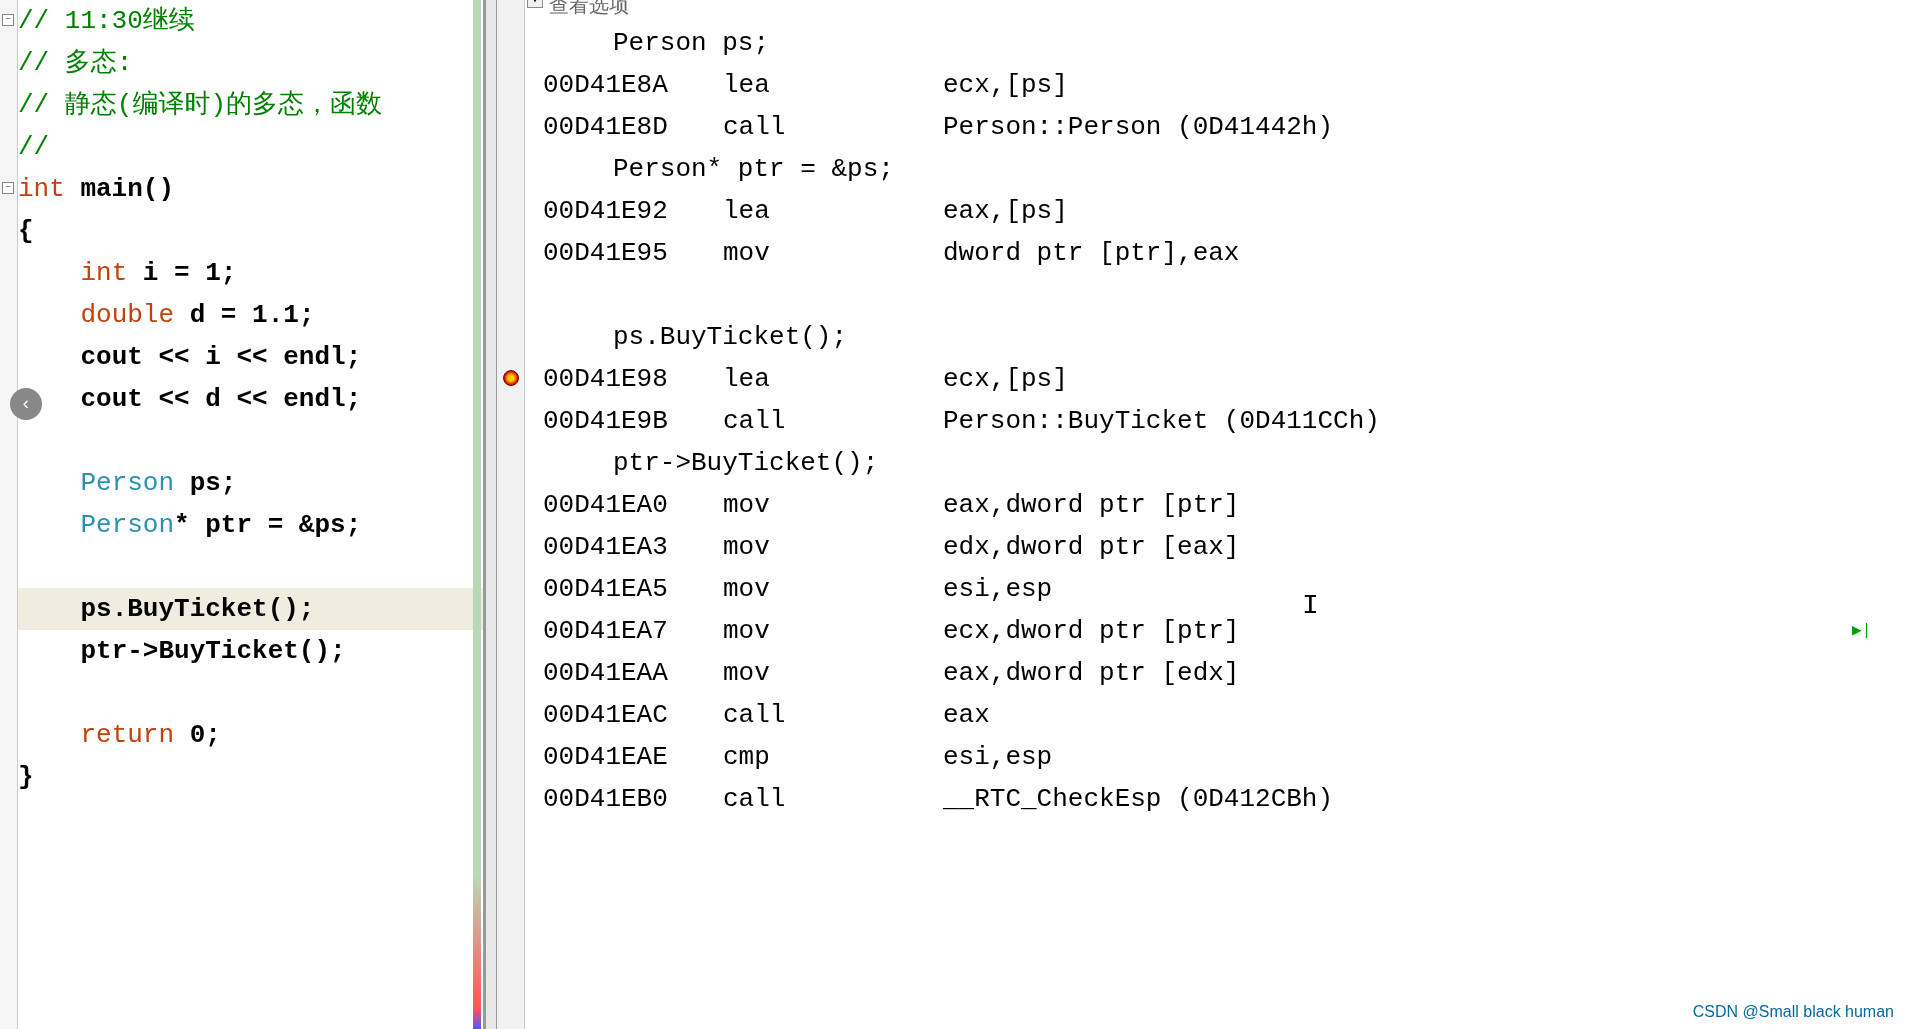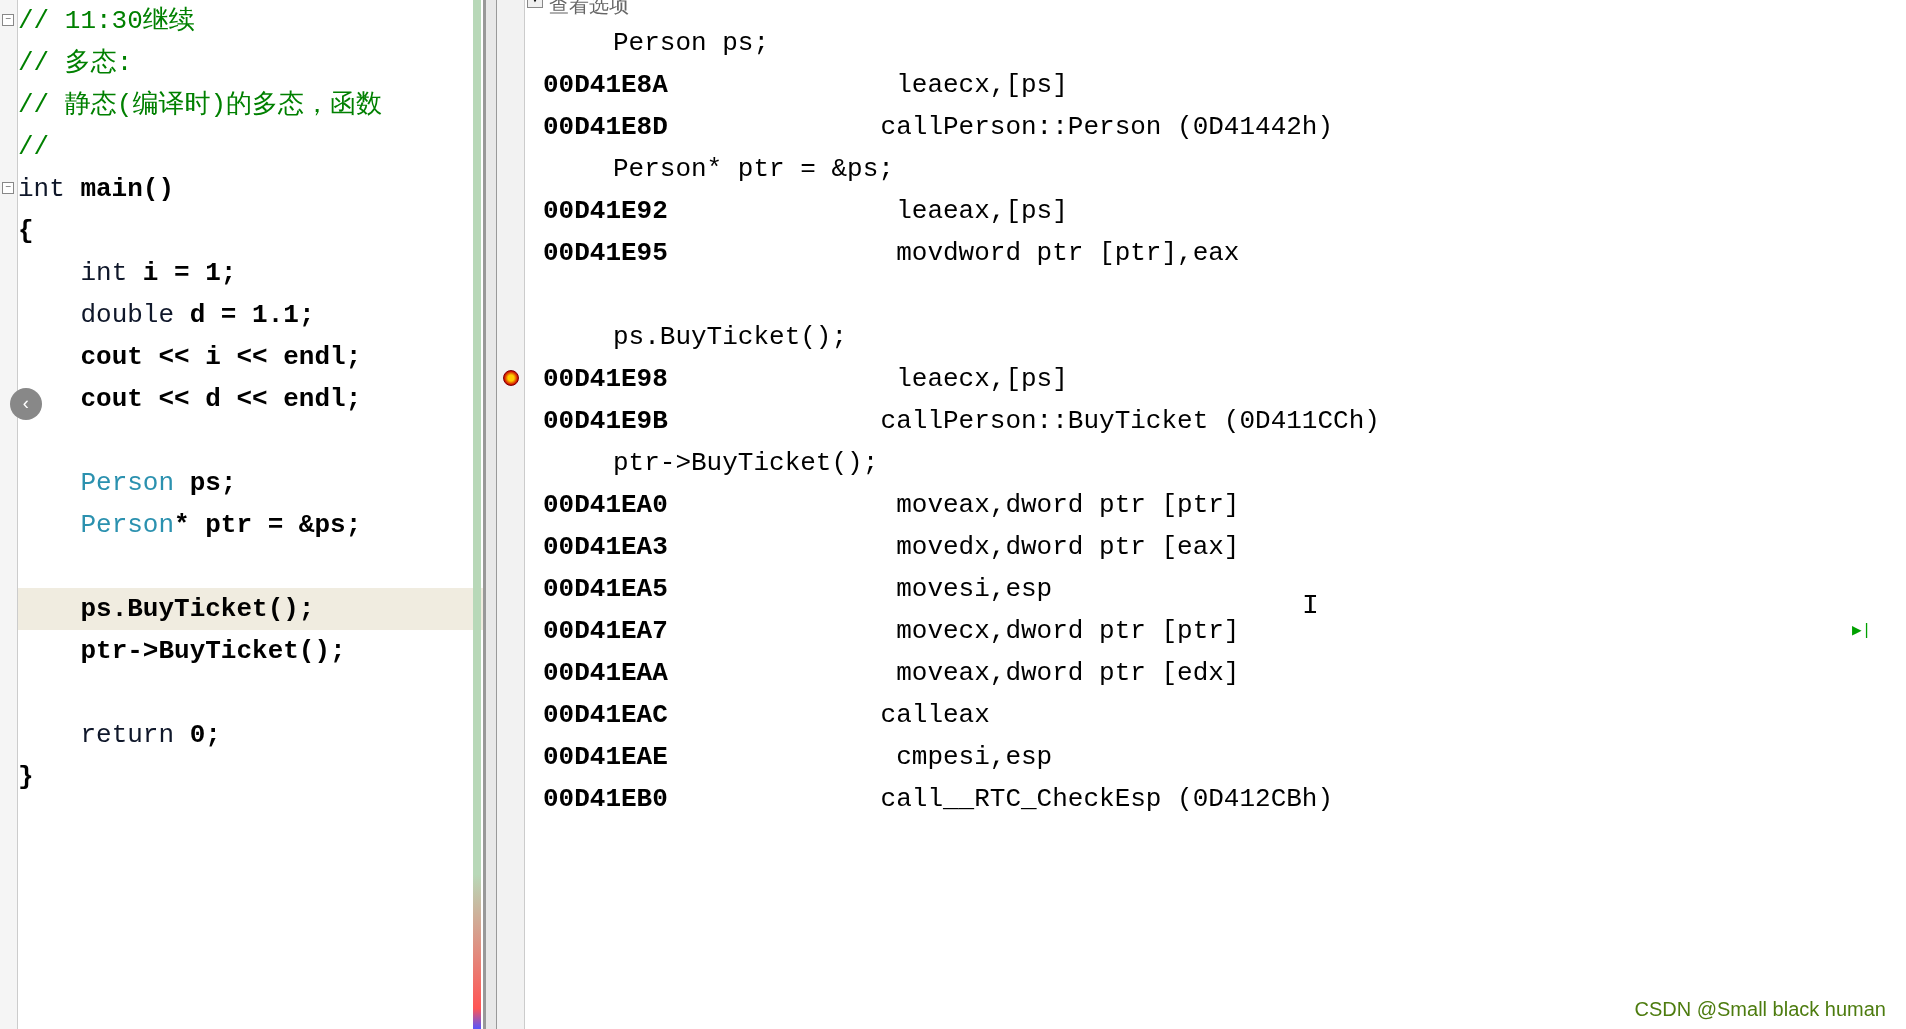--- a/index.html
+++ b/index.html
@@ -43,21 +43,21 @@
       padding-left: 18px;
       line-height: 42px;
       font-size: 26px;
       white-space: pre;
     }
     .code-line {
       height: 42px;
       line-height: 42px;
     }
     .comment { color: #008000; }
-    .keyword { color: #0f172a; }
+    .keyword { color: #c2410c; }
     .type { color: #2b91af; font-family: Liberation Mono, monospace; }
     .number { color: #000000; font-weight: 600; }
     .text { color: #000000; font-weight: bold; }
     .highlight-line { background: #f0ece0; }
     .scroll-indicator {
       position: absolute;
       right: 2px;
       top: 0;
       width: 8px;
       height: 100%;
@@ -121,22 +121,22 @@
       padding-left: 46px;
       padding-top: 22px;
       line-height: 42px;
       font-size: 26px;
       font-family: Consolas, 'Courier New', monospace;
       white-space: pre;
       color: #000;
     }
     .disasm-line { height: 42px; }
     .src-line { padding-left: 70px; color: #000; }
-    .addr { display: inline-block; width: 180px; font-weight: bold; }
-    .opcode { display: inline-block; width: 220px; text-align: right; }
+    .addr { display: inline-block; width: 180px; }
+    .opcode { display: inline-block; width: 220px; }
     .operand { display: inline-block; }
     .breakpoint {
       position: absolute;
       left: 6px;
       width: 16px;
       height: 16px;
       border-radius: 50%;
       background: #c00000;
       border: 1px solid #800000;
     }
@@ -148,24 +148,24 @@
       color: #000;
       font-size: 28px;
     }
     .run-marker {
       position: absolute;
       color: #00a000;
       font-size: 16px;
     }
     .watermark {
       position: absolute;
-      right: 20px;
+      right: 12px;
       bottom: 8px;
-      color: #4d7c0f;
-      font-size: 20px;
+      color: #0369a1;
+      font-size: 16px;
       font-family: Arial, sans-serif;
     }
   </style>
 </head>
 <body>
 
 <div class="left-pane">
   <div class="gutter">
       <div class="fold-mark" style="top: 14px;">−</div>
       <div class="fold-mark" style="top: 182px;">−</div>

